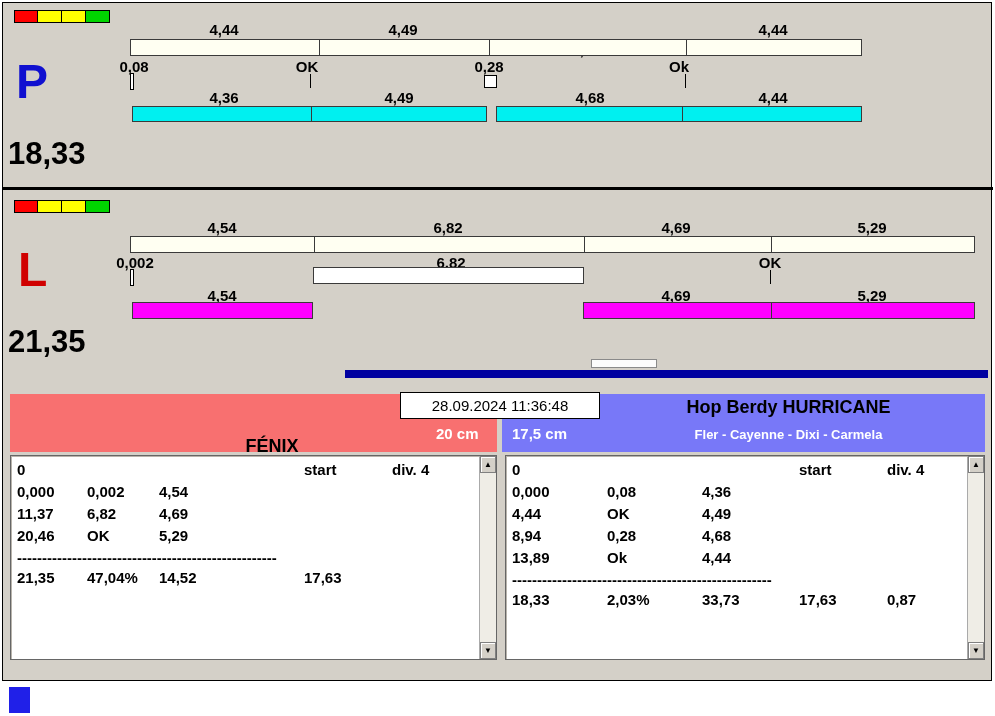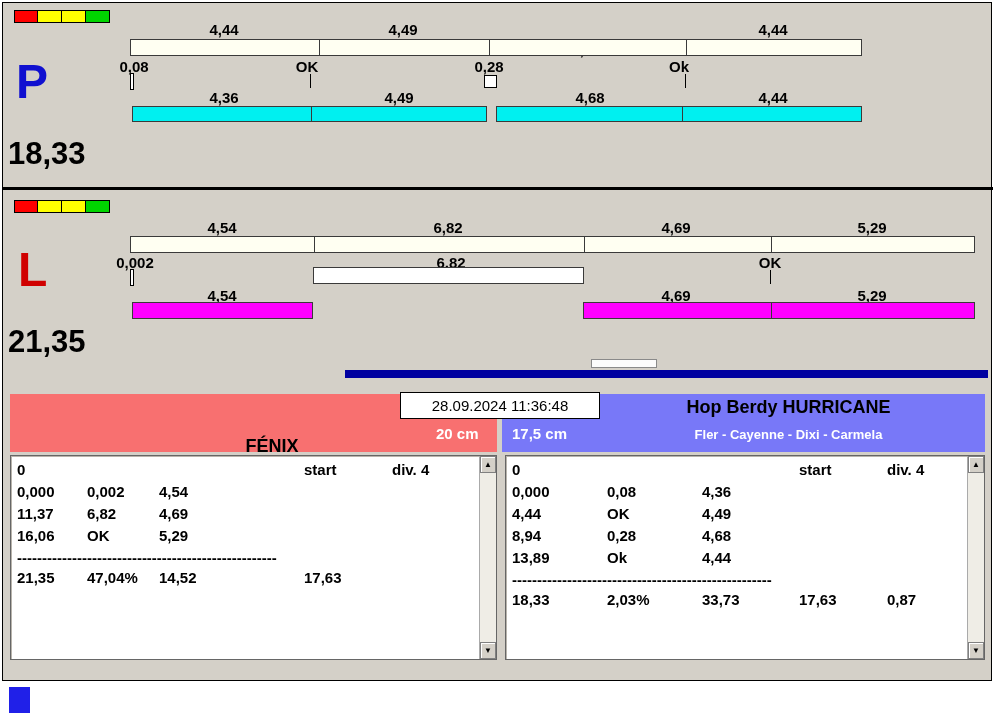--- a/index.html
+++ b/index.html
@@ -171,21 +171,21 @@
       <span class="cell" style="left:381px; top:5px;">div. 4</span>
 
       <span class="cell" style="left:6px;   top:27px;">0,000</span>
       <span class="cell" style="left:76px;  top:27px;">0,002</span>
       <span class="cell" style="left:148px; top:27px;">4,54</span>
 
       <span class="cell" style="left:6px;   top:49px;">11,37</span>
       <span class="cell" style="left:76px;  top:49px;">6,82</span>
       <span class="cell" style="left:148px; top:49px;">4,69</span>
 
-      <span class="cell" style="left:6px;   top:71px;">16,06</span>
+      <span class="cell" style="left:6px;   top:71px;">20,46</span>
       <span class="cell" style="left:76px;  top:71px;">OK</span>
       <span class="cell" style="left:148px; top:71px;">5,29</span>
 
       <span class="cell" style="left:6px;   top:93px;">----------------------------------------------------</span>
 
       <span class="cell" style="left:6px;   top:113px;">21,35</span>
       <span class="cell" style="left:76px;  top:113px;">47,04%</span>
       <span class="cell" style="left:148px; top:113px;">14,52</span>
       <span class="cell" style="left:293px; top:113px;">17,63</span>
 

